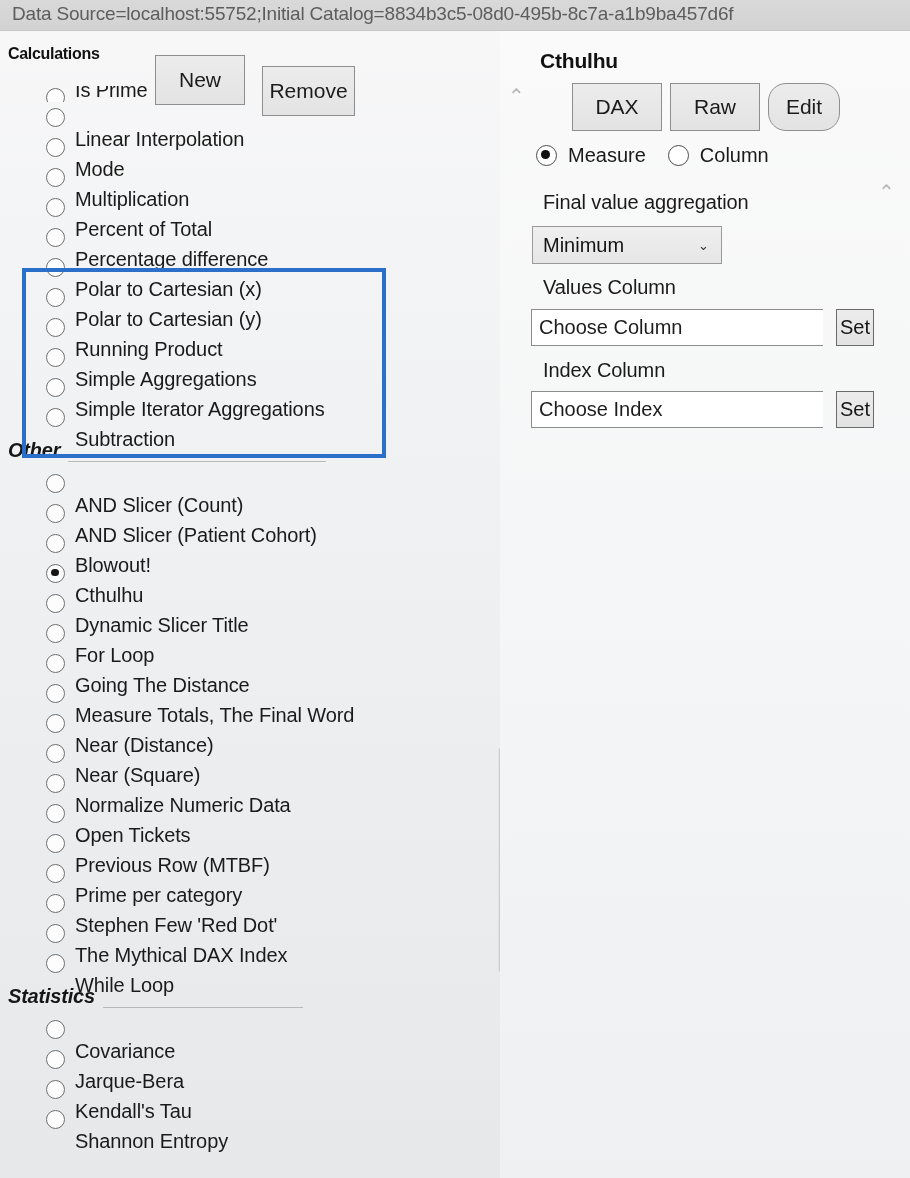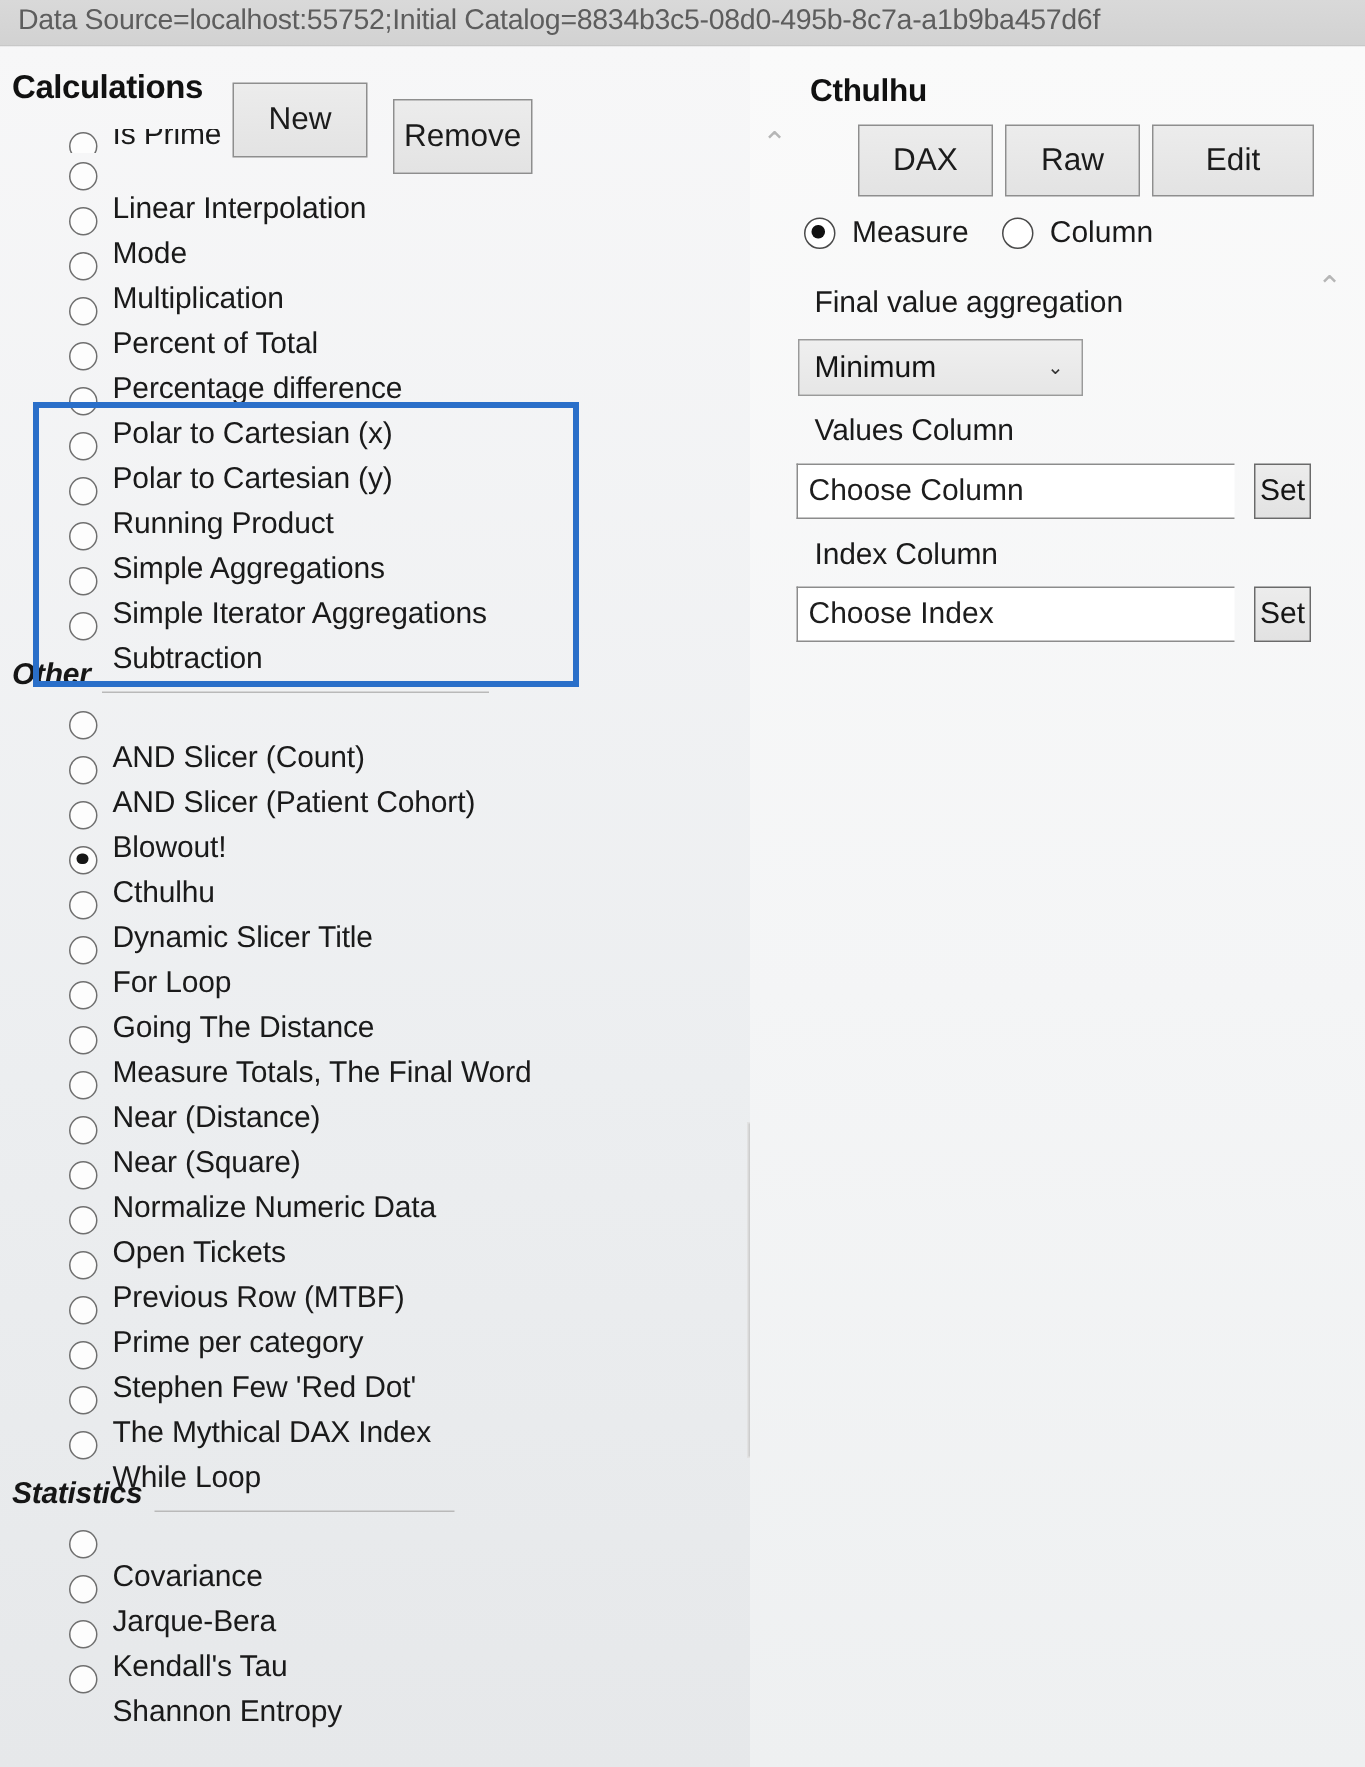--- a/index.html
+++ b/index.html
@@ -51,21 +51,21 @@
     left: 500px; top: 31px;
     width: 410px; height: 1147px;
     background: linear-gradient(180deg,#fafafa 0%,#f4f5f6 55%,#eef0f1 100%);
     overflow: hidden;
   }
 
   
   .calc-header {
     position: absolute;
     left: 8px; top: 14px;
-    font-size: 22px;
+    font-size: 16px;
     font-weight: bold;
     color: #111;
     letter-spacing: -0.3px;
   }
   .btn {
     position: absolute;
     box-sizing: border-box;
     background: linear-gradient(180deg,#ececec 0%,#e3e3e3 100%);
     border: 1px solid #8e8e8e;
     color: #1b1b1b;
@@ -181,21 +181,21 @@
   .cthulhu-title {
     position: absolute;
     left: 40px; top: 18px;
     font-size: 21px;
     font-weight: bold;
     color: #111;
     letter-spacing: -0.2px;
   }
   #btn-dax  { left: 72px;  top: 52px; width: 90px; height: 48px; }
   #btn-raw  { left: 170px; top: 52px; width: 90px; height: 48px; }
-  #btn-edit { left: 268px; top: 52px; width: 108px; height: 48px; }
+  #btn-edit { left: 268px; top: 52px; width: 72px; height: 48px; border-radius: 18px; }
 
   .mode-row {
     position: absolute;
     left: 36px; top: 113px;
     display: flex;
     align-items: center;
     gap: 0px;
     font-size: 20px;
     color: #1a1a1a;
   }

